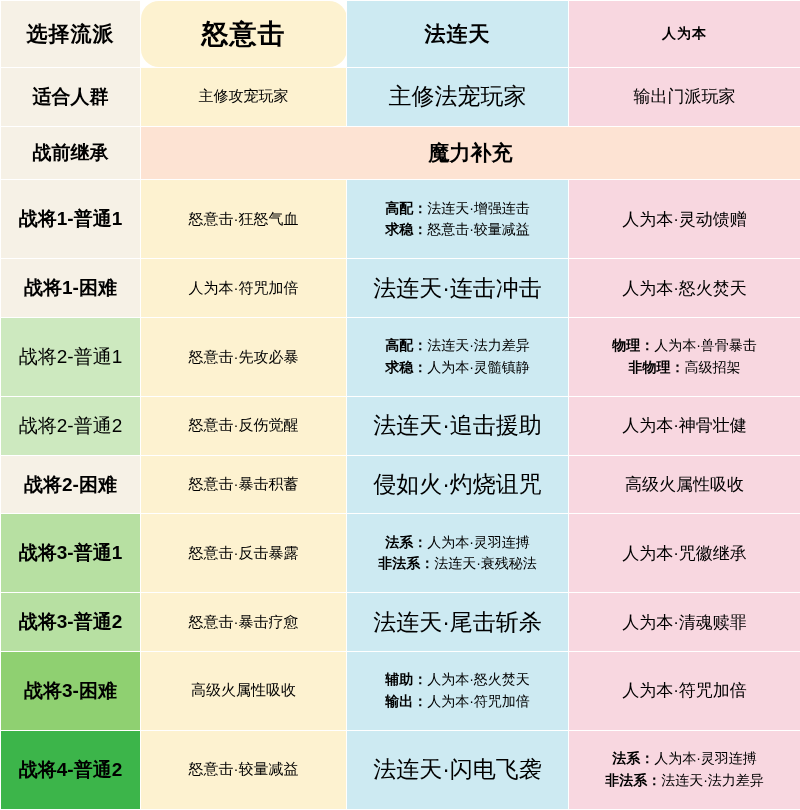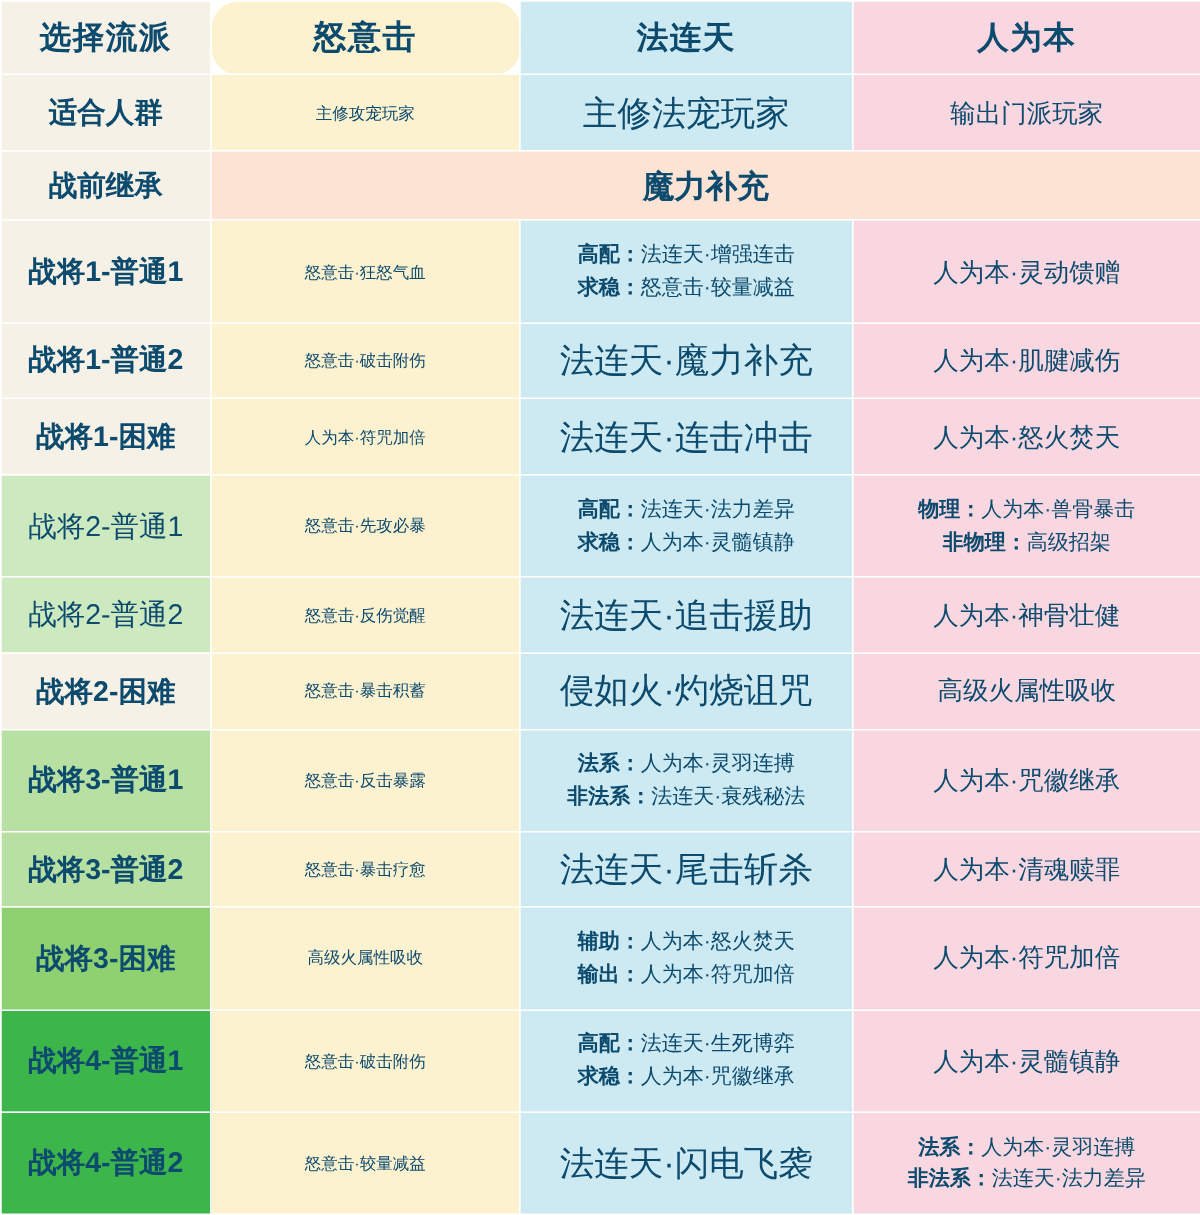--- a/index.html
+++ b/index.html
@@ -17,65 +17,65 @@
     border-collapse: collapse;
     table-layout: fixed;
     width: 800px;
     height: 810px;
   }
   table.build-table td {
     border: 1px solid #ffffff;
     text-align: center;
     vertical-align: middle;
     padding: 2px 4px;
-    color: #0c4a6e;
+    color: #000000;
     box-sizing: border-box;
   }
   
   col.c0 { width: 140px; }
   col.c1 { width: 206px; }
   col.c2 { width: 222px; }
   col.c3 { width: 232px; }
 
   
   .hdr-label {
     background: #f6f1e6;
     font-size: 21px;
     font-weight: bold;
     letter-spacing: 1px;
   }
   .hdr-yellow {
     background: #fdf2d0;
-    font-size: 22px;
+    font-size: 27px;
     font-weight: bold;
     letter-spacing: 1px;
     border-radius: 18px;
   }
   .hdr-blue {
     background: #cdeaf2;
     font-size: 21px;
     font-weight: bold;
     letter-spacing: 1px;
   }
   .hdr-pink {
     background: #f8d7e0;
-    font-size: 21px;
+    font-size: 14px;
     font-weight: bold;
     letter-spacing: 1px;
   }
 
   
   .rl-cream  { background: #f6f1e6; font-size: 19px; font-weight: bold; }
   .rl-green1 { background: #cde9bf; font-size: 19px; font-weight: normal; }
   .rl-green2 { background: #b7e0a2; font-size: 19px; font-weight: bold; }
   .rl-green3 { background: #8fd071; font-size: 19px; font-weight: bold; }
   .rl-green4 { background: #3cb54a; font-size: 19px; font-weight: bold; color:#1c1c1c; }
 
   
-  .cell-yellow { background: #fdf2d0; font-size: 11px; }
+  .cell-yellow { background: #fdf2d0; font-size: 15px; }
   .cell-blue   { background: #cdeaf2; font-size: 23px; }
   .cell-pink   { background: #f8d7e0; font-size: 17px; }
   .cell-peach  { background: #fde3d3; font-size: 21px; font-weight: bold; }
 
   .multi {
     text-align: left;
     font-size: 14px;
     line-height: 1.55;
     padding-left: 10px;
     margin-top: 36px;
@@ -112,26 +112,20 @@
         <td colspan="3" class="cell-peach">魔力补充</td>
       </tr>
       <tr>
         <td class="rl-cream">战将1-普通1</td>
         <td class="cell-yellow single">怒意击·狂怒气血</td>
         <td class="cell-blue multi">
           <span class="ln"><span class="tag">高配：</span><span>法连天·增强连击</span></span>
           <span class="ln"><span class="tag">求稳：</span><span>怒意击·较量减益</span></span>
         </td>
         <td class="cell-pink single">人为本·灵动馈赠</td>
-      </tr>
-      <tr>
-        <td class="rl-cream">战将1-普通2</td>
-        <td class="cell-yellow single">怒意击·破击附伤</td>
-        <td class="cell-blue single">法连天·魔力补充</td>
-        <td class="cell-pink single">人为本·肌腱减伤</td>
       </tr>
       <tr>
         <td class="rl-cream">战将1-困难</td>
         <td class="cell-yellow single">人为本·符咒加倍</td>
         <td class="cell-blue single">法连天·连击冲击</td>
         <td class="cell-pink single">人为本·怒火焚天</td>
       </tr>
       <tr>
         <td class="rl-green1">战将2-普通1</td>
         <td class="cell-yellow single">怒意击·先攻必暴</td>
@@ -174,29 +168,20 @@
       <tr>
         <td class="rl-green3">战将3-困难</td>
         <td class="cell-yellow single">高级火属性吸收</td>
         <td class="cell-blue multi">
           <span class="ln"><span class="tag">辅助：</span><span>人为本·怒火焚天</span></span>
           <span class="ln"><span class="tag">输出：</span><span>人为本·符咒加倍</span></span>
         </td>
         <td class="cell-pink single">人为本·符咒加倍</td>
       </tr>
       <tr>
-        <td class="rl-green4">战将4-普通1</td>
-        <td class="cell-yellow single">怒意击·破击附伤</td>
-        <td class="cell-blue multi">
-          <span class="ln"><span class="tag">高配：</span><span>法连天·生死博弈</span></span>
-          <span class="ln"><span class="tag">求稳：</span><span>人为本·咒徽继承</span></span>
-        </td>
-        <td class="cell-pink single">人为本·灵髓镇静</td>
-      </tr>
-      <tr>
         <td class="rl-green4">战将4-普通2</td>
         <td class="cell-yellow single">怒意击·较量减益</td>
         <td class="cell-blue single">法连天·闪电飞袭</td>
         <td class="cell-pink multi">
           <span class="ln"><span class="tag">法系：</span><span>人为本·灵羽连搏</span></span>
           <span class="ln"><span class="tag">非法系：</span><span>法连天·法力差异</span></span>
         </td>
       </tr>
     </tbody>
 </table>

